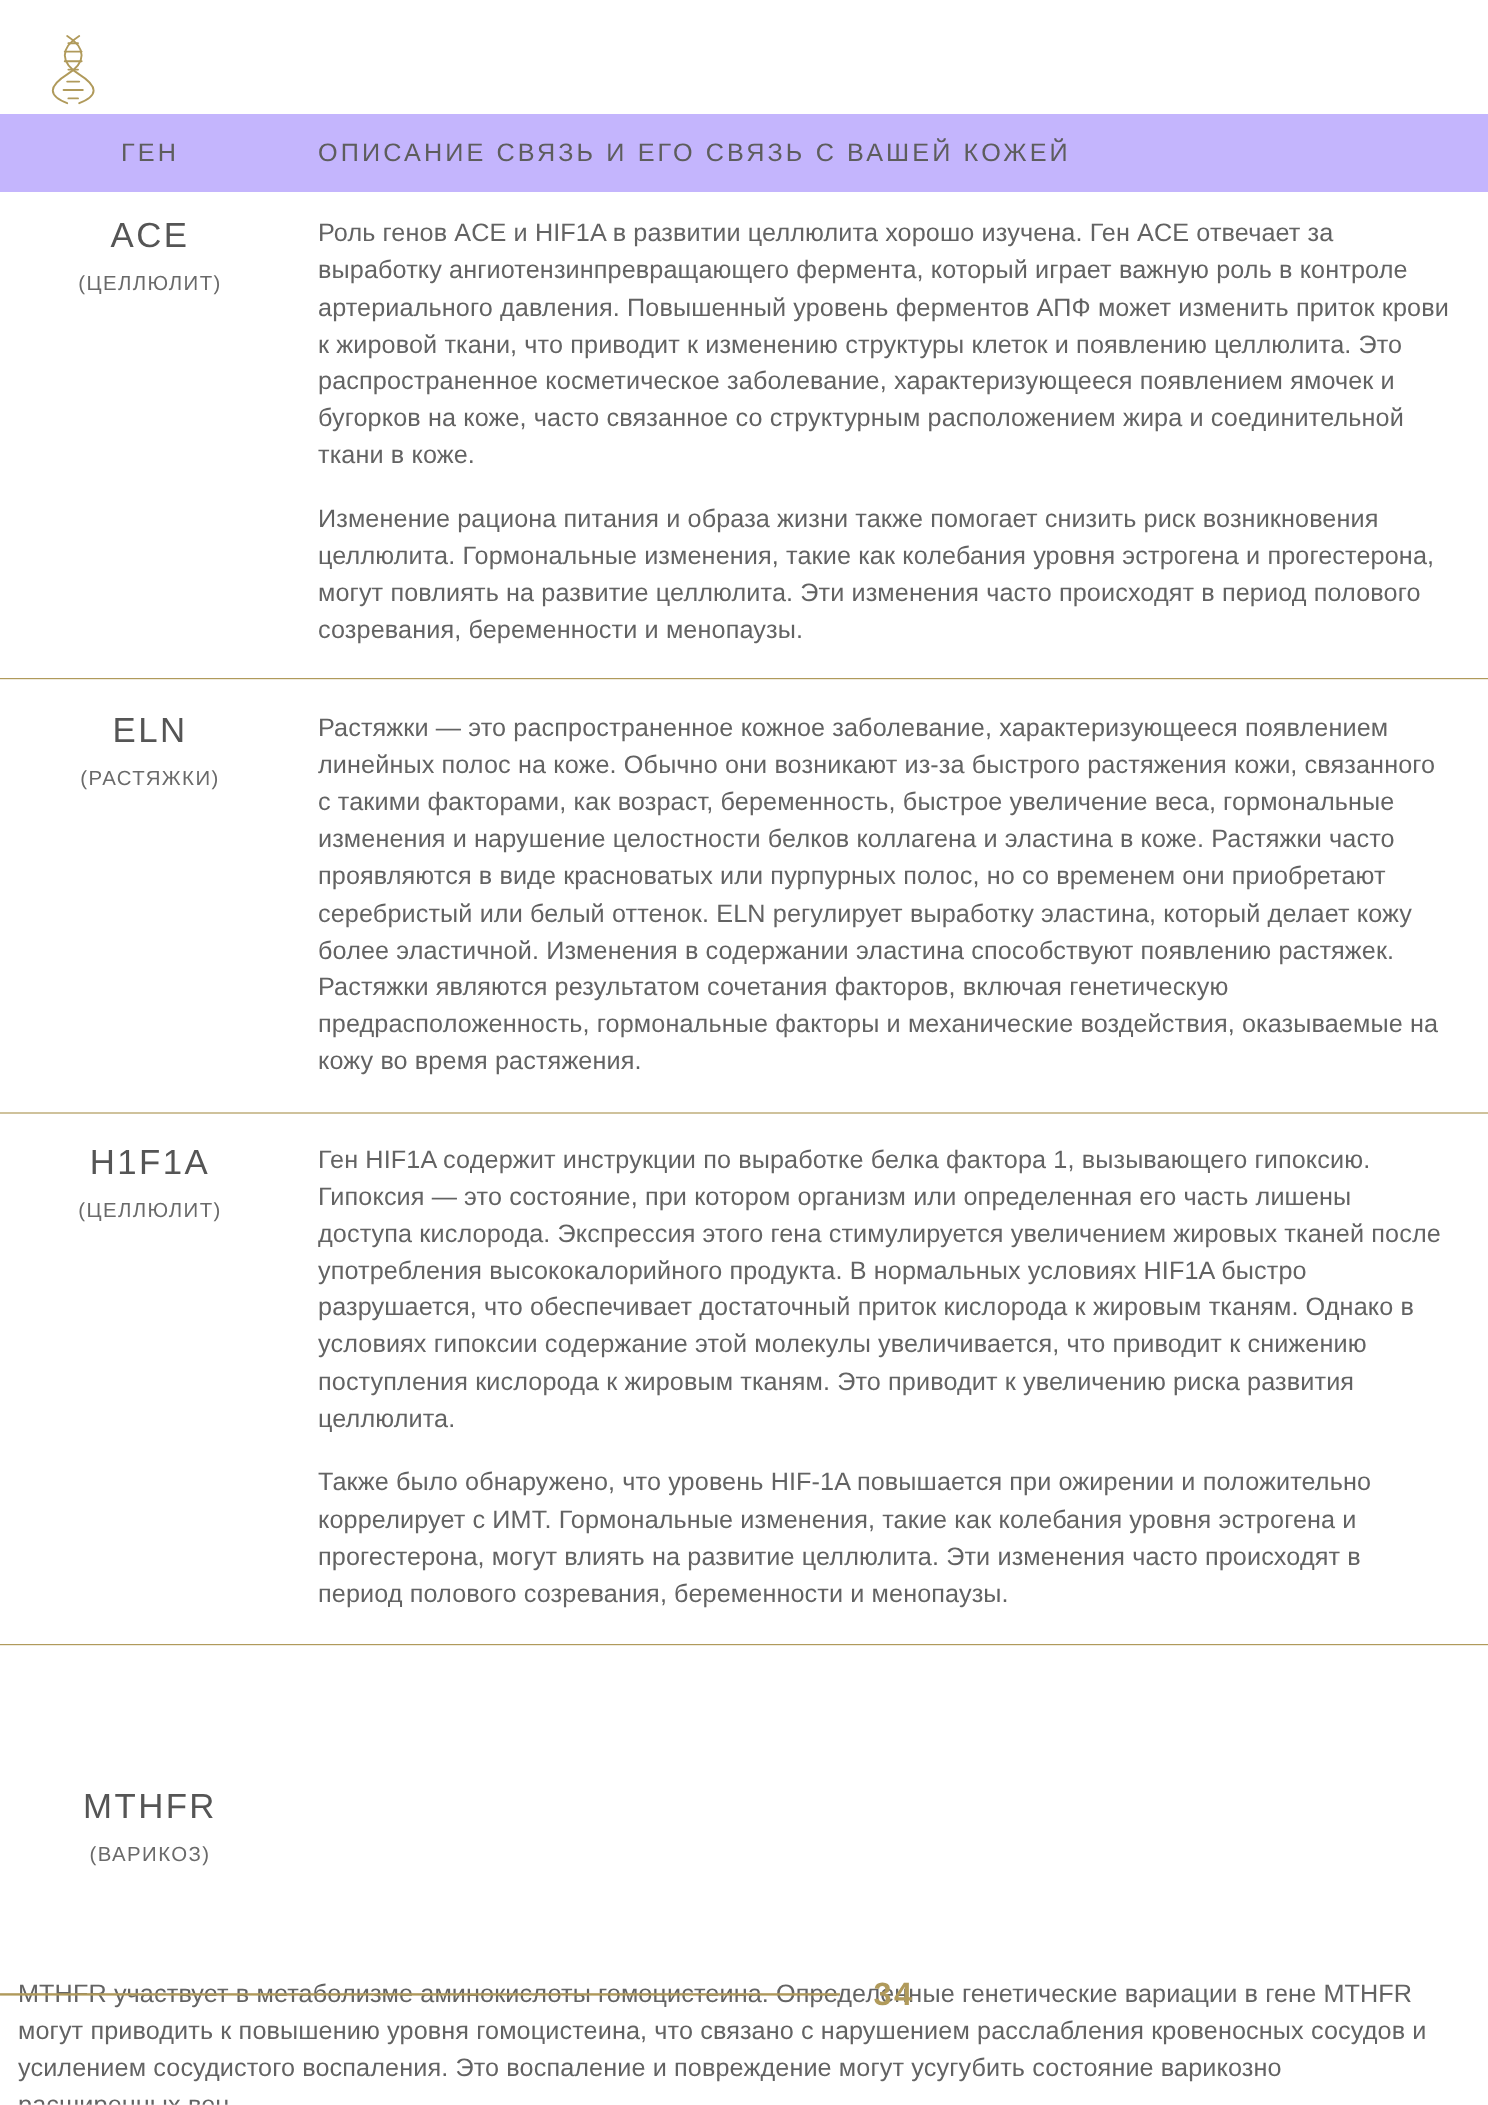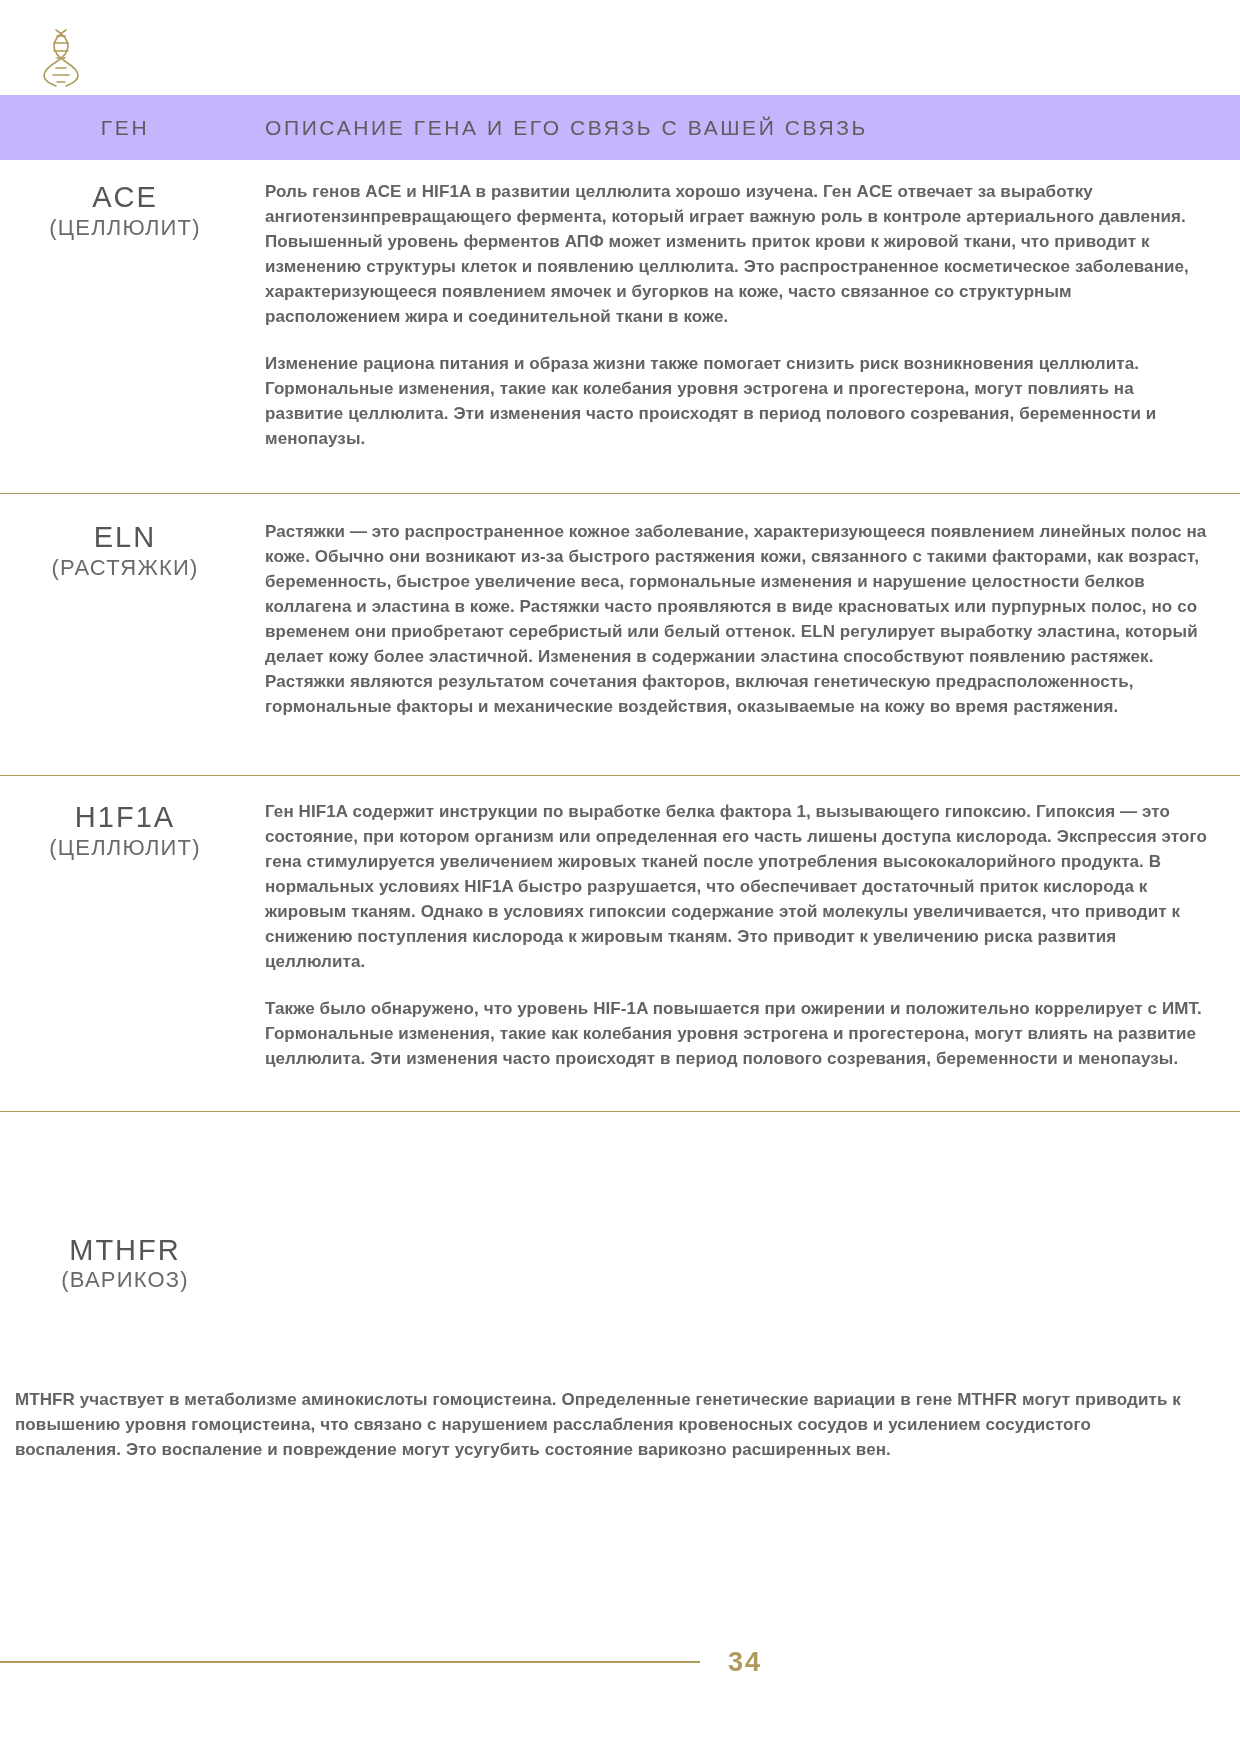--- a/index.html
+++ b/index.html
@@ -87,38 +87,39 @@
     align-items: center;
   }
   .gene-name {
     font-size: 29px;
     letter-spacing: 2px;
     color: #555555;
     font-weight: 400;
     line-height: 1.2;
   }
   .gene-sub {
-    font-size: 22px;
+    font-size: 17px;
     letter-spacing: 1.2px;
     color: #6a6a6a;
+    margin-top: 12px;
     font-weight: 400;
   }
 
   .desc-cell {
     flex: 1;
     padding: 0 30px 0 15px;
     box-sizing: border-box;
   }
   .desc-cell p {
     margin: 0 0 22px 0;
-    font-size: 17px;
+    font-size: 21px;
     line-height: 1.47;
     color: #636363;
     letter-spacing: 0.1px;
-    font-weight: 700;
+    font-weight: 400;
   }
   .desc-cell p:last-child { margin-bottom: 0; }
 
   
   .row-ace   { min-height: 334px; padding: 20px 0 24px 0; }
   .row-eln   { min-height: 282px; padding: 26px 0 26px 0; }
   .row-hif   { min-height: 336px; padding: 24px 0 26px 0; }
   .row-mthfr { min-height: 320px; padding: 26px 12px 26px 0; flex-direction: column; }
 
   
@@ -161,21 +162,21 @@
         <path d="M27 36 L35 36"></path>
         <path d="M26 46 L36 46"></path>
         <path d="M23 53 L39 53"></path>
         <path d="M27 60 L35 60"></path>
       </g>
     </svg>
   </div>
 
   <div class="table-header">
     <div class="th-gene">ГЕН</div>
-    <div class="th-desc">ОПИСАНИЕ ГЕНА И ЕГО СВЯЗЬ С ВАШЕЙ СВЯЗЬ</div>
+    <div class="th-desc">ОПИСАНИЕ СВЯЗЬ И ЕГО СВЯЗЬ С ВАШЕЙ КОЖЕЙ</div>
   </div>
 
   <div class="rows">
 
     <div class="row row-ace">
       <div class="gene-cell">
         <div class="gene-name">ACE</div>
         <div class="gene-sub">(ЦЕЛЛЮЛИТ)</div>
       </div>
       <div class="desc-cell">

